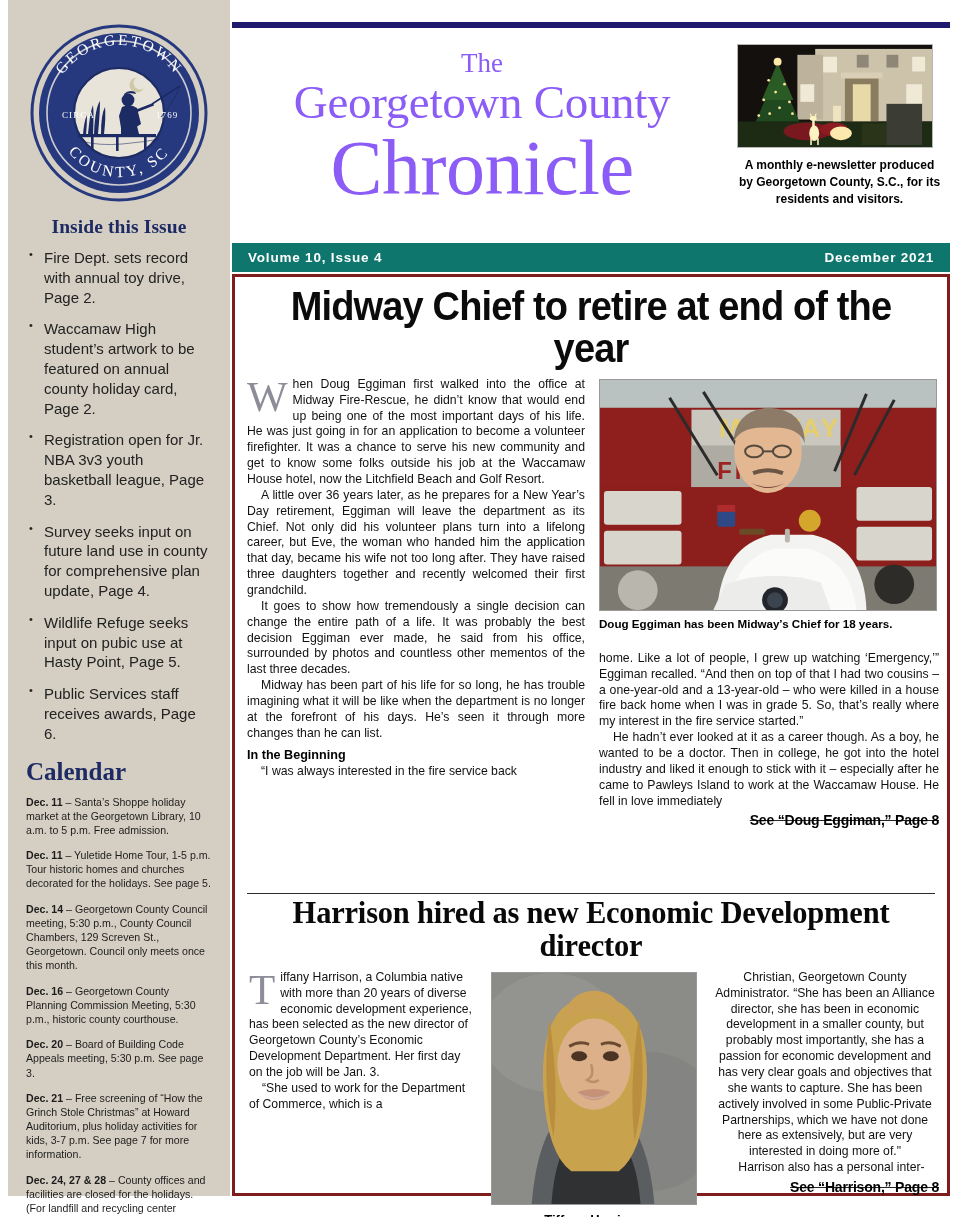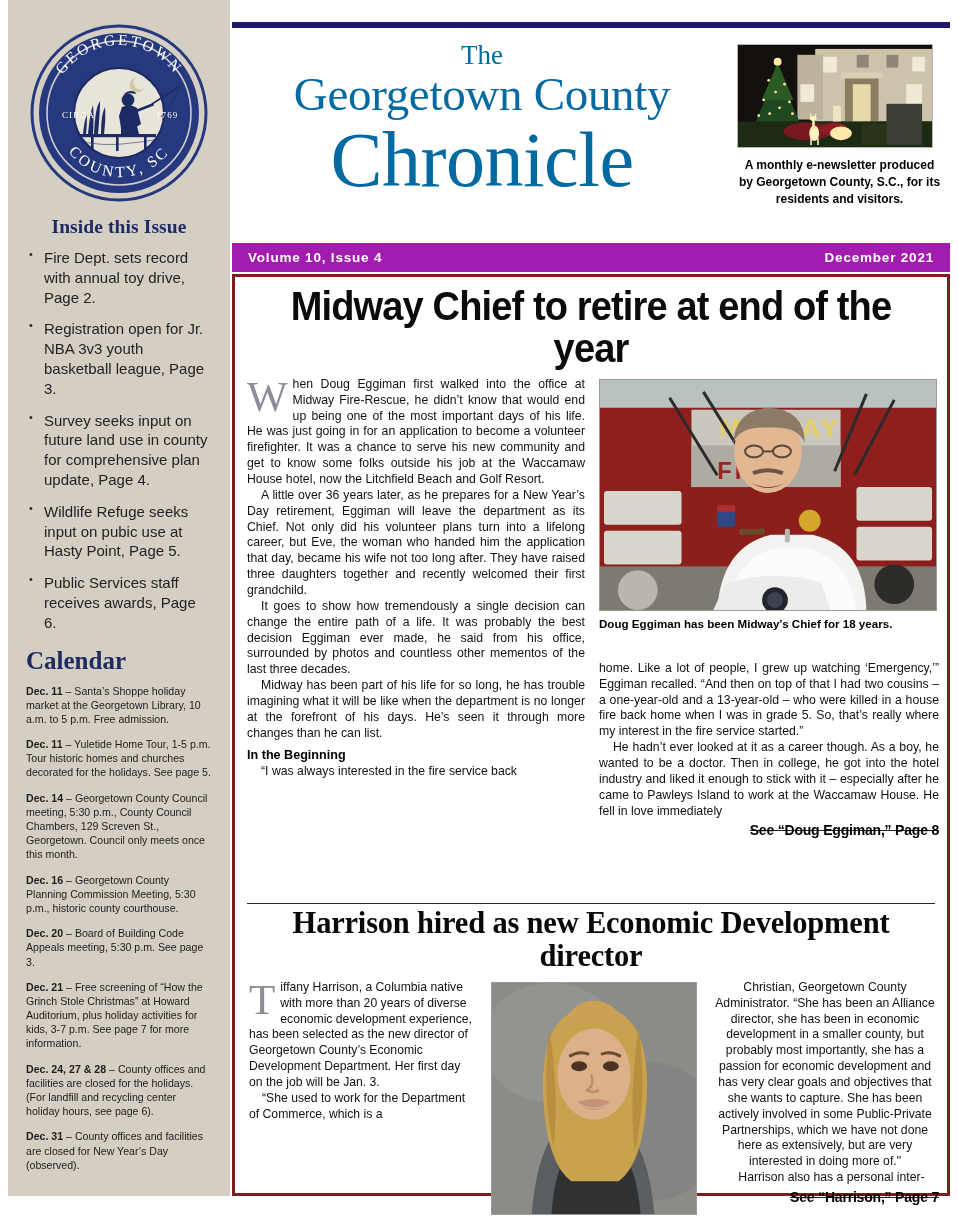--- a/index.html
+++ b/index.html
@@ -108,25 +108,25 @@
   .masthead {
     position: absolute;
     left: 0;
     top: 30px;
     width: 718px;
     height: 210px;
   }
   .mast-title-block {
     position: absolute;
     left: 0;
-    top: 4px;
+    top: 12px;
     width: 500px;
     text-align: center;
     font-family: "Liberation Serif", serif;
-    color: #0369a1;
+    color: #8b5cf6;
   }
   .mast-the {
     font-size: 27px;
     line-height: 1;
     padding-top: 8px;
   }
   .mast-line1 {
     font-size: 47px;
     line-height: 1.08;
     letter-spacing: -0.3px;
@@ -158,21 +158,21 @@
     font-weight: bold;
     line-height: 1.42;
     color: #000;
   }
   .volume-bar {
     position: absolute;
     left: 0;
     top: 243px;
     width: 718px;
     height: 29px;
-    background: #a21caf;
+    background: #0f766e;
     color: #ffffff;
     font-size: 13.5px;
     font-weight: bold;
     letter-spacing: .8px;
     display: flex;
     align-items: center;
     justify-content: space-between;
     padding: 0 16px;
     box-sizing: border-box;
   }
@@ -249,21 +249,21 @@
   }
   .subhead {
     font-family: "Liberation Sans Narrow", "Liberation Sans", sans-serif;
     font-weight: bold;
     font-size: 12.6px;
     margin: 5px 0 1px 0;
     color: #000;
   }
   .a1-lower {
     position: relative;
-    margin-top: 12px;
+    margin-top: 2px;
     height: 238px;
     text-decoration: underline;
   }
   .a1-lower-left {
     position: absolute;
     left: 0;
     top: 0;
     width: 338px;
     font-size: 12.25px;
     line-height: 1.295;
@@ -411,20 +411,21 @@
         </text>
         <text x="34" y="96" font-family="Liberation Serif, serif" font-size="9" fill="#ffffff" letter-spacing="1.1">CIRCA</text>
         <text x="128" y="96" font-family="Liberation Serif, serif" font-size="9" fill="#ffffff" letter-spacing="1.1">1769</text>
       </svg>
     </div>
 
     <div class="sidebar-heading">Inside this Issue</div>
 
     <ul class="inside-list">
       <li>Fire Dept. sets record with annual toy drive, Page 2.</li>
+      <li>Waccamaw High student’s artwork to be featured on annual county holiday card, Page 2.</li>
       <li>Registration open for Jr. NBA 3v3 youth basketball league, Page 3.</li>
       <li>Survey seeks input on future land use in county for comprehensive plan update, Page 4.</li>
       <li>Wildlife Refuge seeks input on pubic use at Hasty Point, Page 5.</li>
       <li>Public Services staff receives awards, Page 6.</li>
     </ul>
 
     <div class="calendar-heading">Calendar</div>
 
     <div class="cal-item"><b>Dec. 11</b><span> – Santa’s Shoppe holiday market at the Georgetown Library, 10 a.m. to 5 p.m. Free admission.</span></div>
     <div class="cal-item"><b>Dec. 11</b><span> – Yuletide Home Tour, 1-5 p.m. Tour historic homes and churches decorated for the holidays. See page 5.</span></div>
@@ -606,20 +607,20 @@
                 <path d="M86 120 q17 -6 34 0 q-17 16 -34 0 z" fill="#b37a6a" opacity=".55"></path>
               </svg>
             </div>
             <div class="a2-photo-caption">Tiffany Harrison</div>
 
           </div>
 
           <div class="a2-right">
             <p class="first">Christian, Georgetown County Administrator. “She has been an Alliance director, she has been in economic development in a smaller county, but probably most importantly, she has a passion for economic development and has very clear goals and objectives that she wants to capture. She has been actively involved in some Public-Private Partnerships, which we have not done here as extensively, but are very interested in doing more of."</p>
             <p>Harrison also has a personal inter-</p>
-            <div class="jumpline">See “Harrison,” Page 7</div>
+            <div class="jumpline">See “Harrison,” Page 8</div>
           </div>
         </div>
       </div>
 
     </div>
   </div>
 </div>
 
 </body></html>

